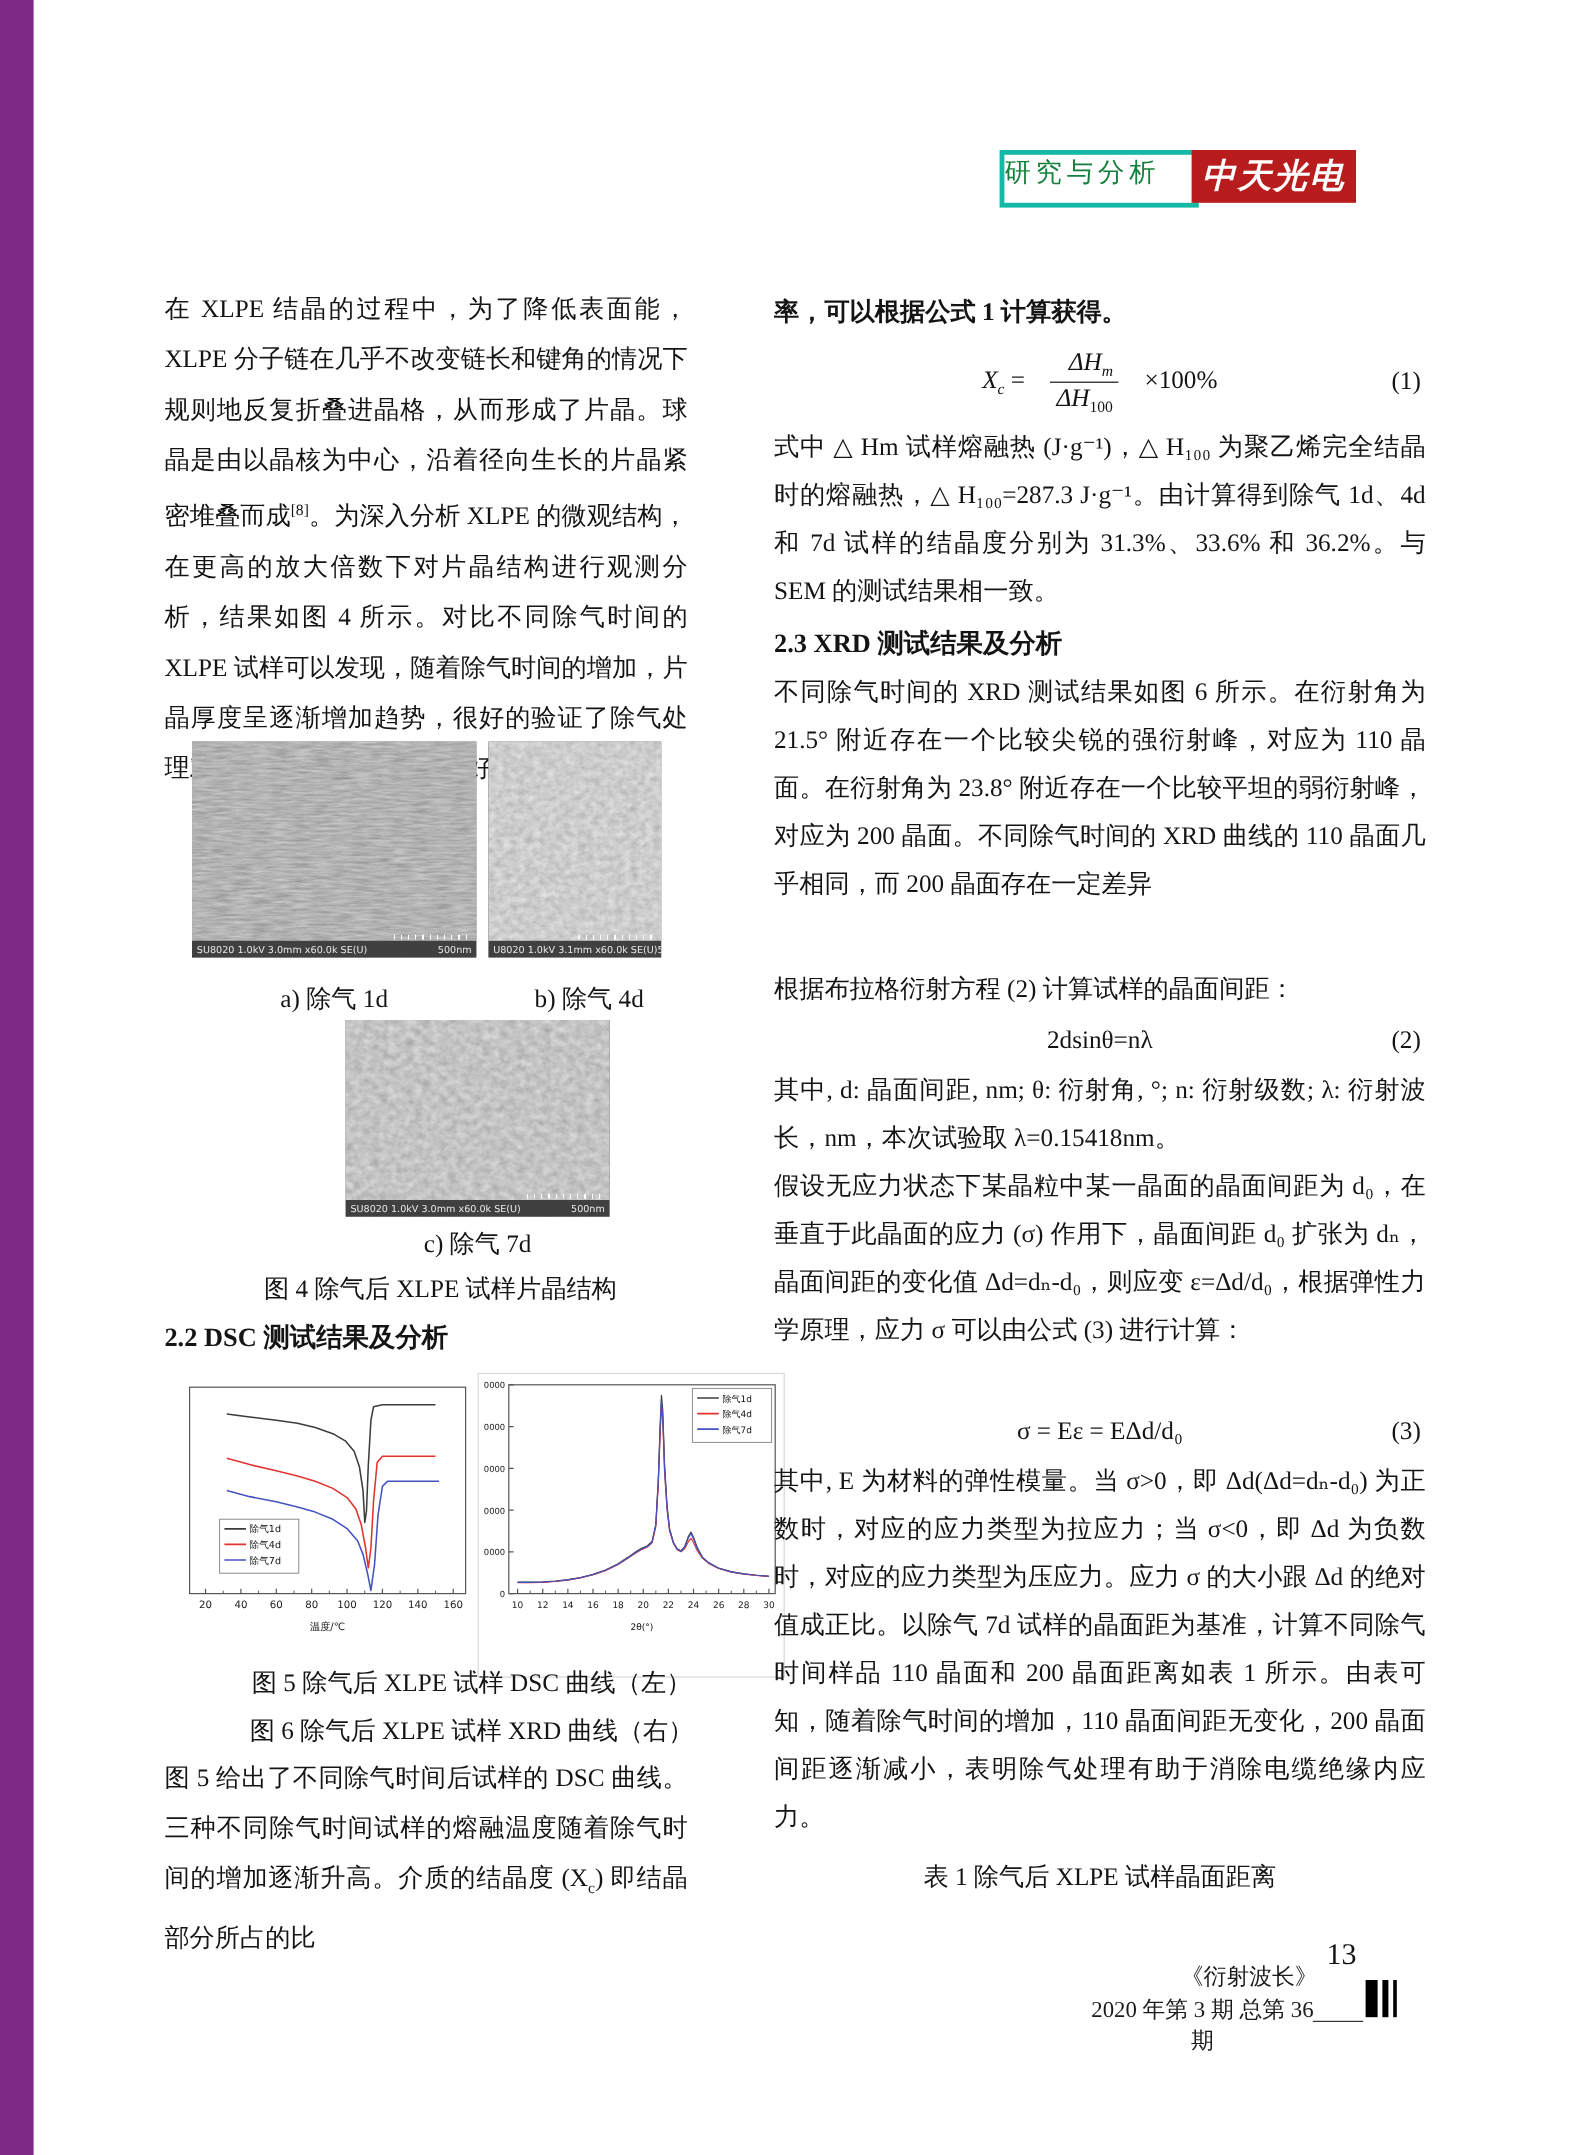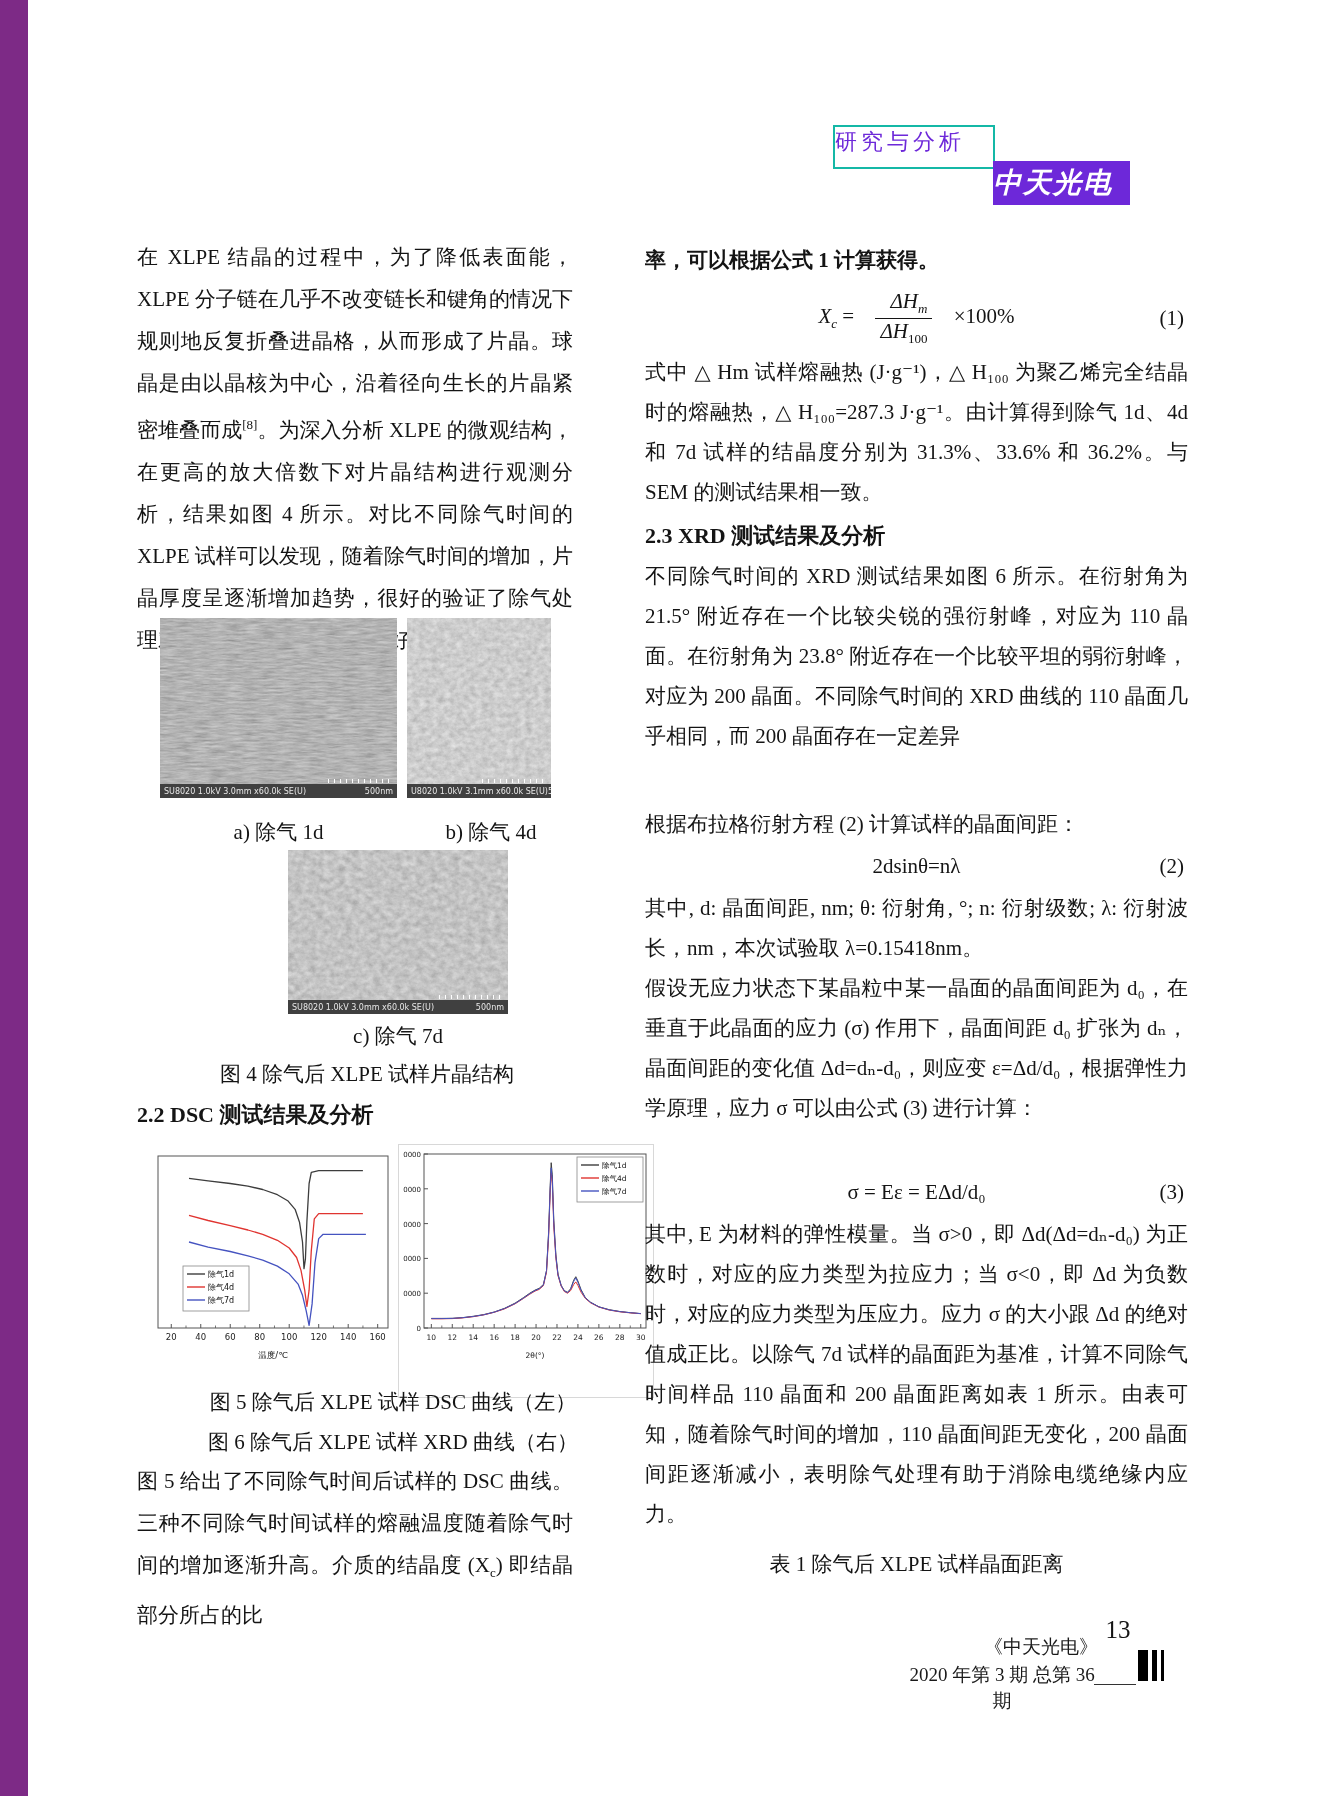--- a/index.html
+++ b/index.html
@@ -2,26 +2,26 @@
 <html><head>
 <meta charset="utf-8">
 <style>
   html,body{margin:0;padding:0;background:#e8e8e8;}
   #page{position:relative;width:1323px;height:1796px;background:#ffffff;overflow:hidden;
         font-family:"Liberation Serif","DejaVu Serif",serif;color:#141414;}
   .abs{position:absolute;}
   
   #accent-strip{left:0;top:0;width:28px;height:1796px;background:#7d2a86;}
   
-  #hdr-section{left:833px;top:125px;width:158px;height:40px;border:2px solid #14b8a6;color:#6d28d9;
+  #hdr-section{left:833px;top:125px;width:158px;height:40px;border:4px solid #14b8a6;color:#15803d;
 uka    display:flex;align-items:center;justify-content:center;
     font-family:"Liberation Sans","DejaVu Sans",sans-serif;font-size:22px;letter-spacing:4px;}
-  #hdr-brand{left:993px;top:125px;width:137px;height:44px;background:#6d28d9;color:#fff;
-    display:flex;align-items:center;justify-content:flex-start;font-style:italic;font-weight:bold;
-    font-size:28px;letter-spacing:2px;margin-top:36px;}
+  #hdr-brand{left:993px;top:125px;width:137px;height:44px;background:#b91c1c;color:#fff;
+    display:flex;align-items:center;justify-content:center;font-style:italic;font-weight:bold;
+    font-size:28px;letter-spacing:2px;}
   
   .para{font-size:21px;line-height:42px;text-align:justify;}
   .indent{text-indent:2em;}
   .rcol{width:543px;left:645px;line-height:40px;}
   .lcol{width:436px;left:137px;}
   sub{font-size:0.62em;}
   sup,.supref{font-size:0.62em;vertical-align:super;}
   .heading{font-size:22px;font-weight:bold;}
   
   .formula{width:543px;left:645px;text-align:center;font-size:21px;}
@@ -271,21 +271,21 @@
 
   <div class="abs formula" style="top:1172px;height:40px;line-height:40px;">
     <span>σ = Eε = EΔd/d₀</span>
     <span class="f-no">(3)</span>
   </div>
 
   <p class="abs para rcol" style="top:1214px;margin:0;"><span class="indent">其中, E 为材料的弹性模量。当 σ&gt;0，即 Δd(Δd=dₙ-d₀) 为正数时，对应的应力类型为拉应力；当 σ&lt;0，即 Δd 为负数时，对应的应力类型为压应力。应力 σ 的大小跟 Δd 的绝对值成正比。以除气 7d 试样的晶面距为基准，计算不同除气时间样品 110 晶面和 200 晶面距离如表 1 所示。由表可知，随着除气时间的增加，110 晶面间距无变化，200 晶面间距逐渐减小，表明除气处理有助于消除电缆绝缘内应力。</span></p>
 
   <div class="abs cap rcol" style="top:1544px;text-align:center;"><span>表 1 除气后 XLPE 试样晶面距离</span></div>
 
-  <div class="abs foot" style="left:941px;top:1634px;width:200px;text-align:center;"><span>《中天光电》</span></div>
+  <div class="abs foot" style="left:941px;top:1634px;width:200px;text-align:center;"><span>《衍射波长》</span></div>
   <div class="abs foot" style="left:902px;top:1662px;width:200px;text-align:center;"><span>2020 年第 3 期 总第 36 期</span></div>
   <div class="abs" id="pageno" style="left:1100px;top:1616px;width:36px;text-align:center;"><span>13</span></div>
   <div class="abs" style="left:1094px;top:1684px;width:42px;border-top:1.5px solid #333;"></div>
   <div class="abs pbar" style="left:1138px;top:1650px;width:10px;height:31px;"></div>
   <div class="abs pbar" style="left:1152px;top:1650px;width:5px;height:31px;"></div>
   <div class="abs pbar" style="left:1161px;top:1650px;width:3px;height:31px;"></div>
 
 </div>
 
 </body></html>

